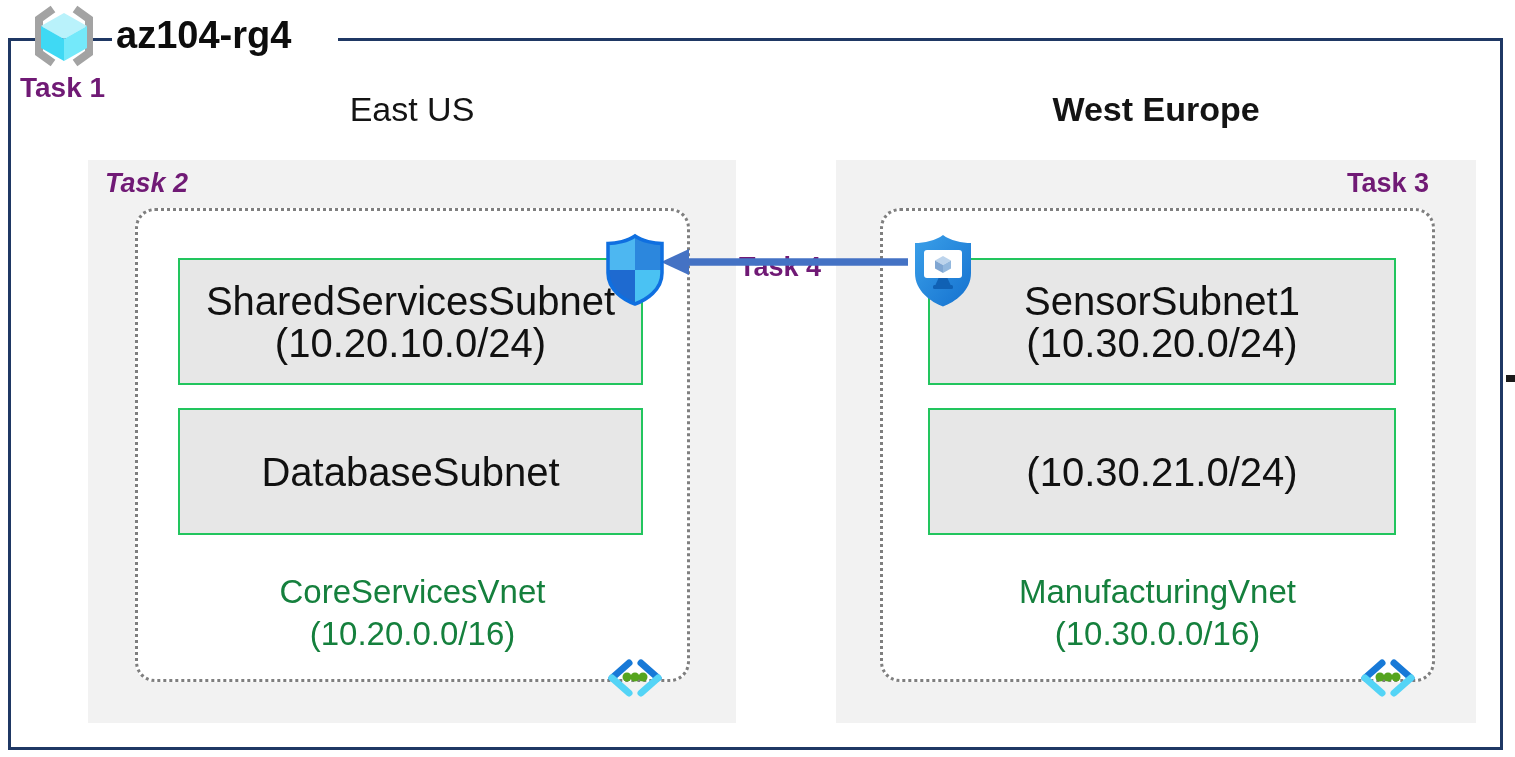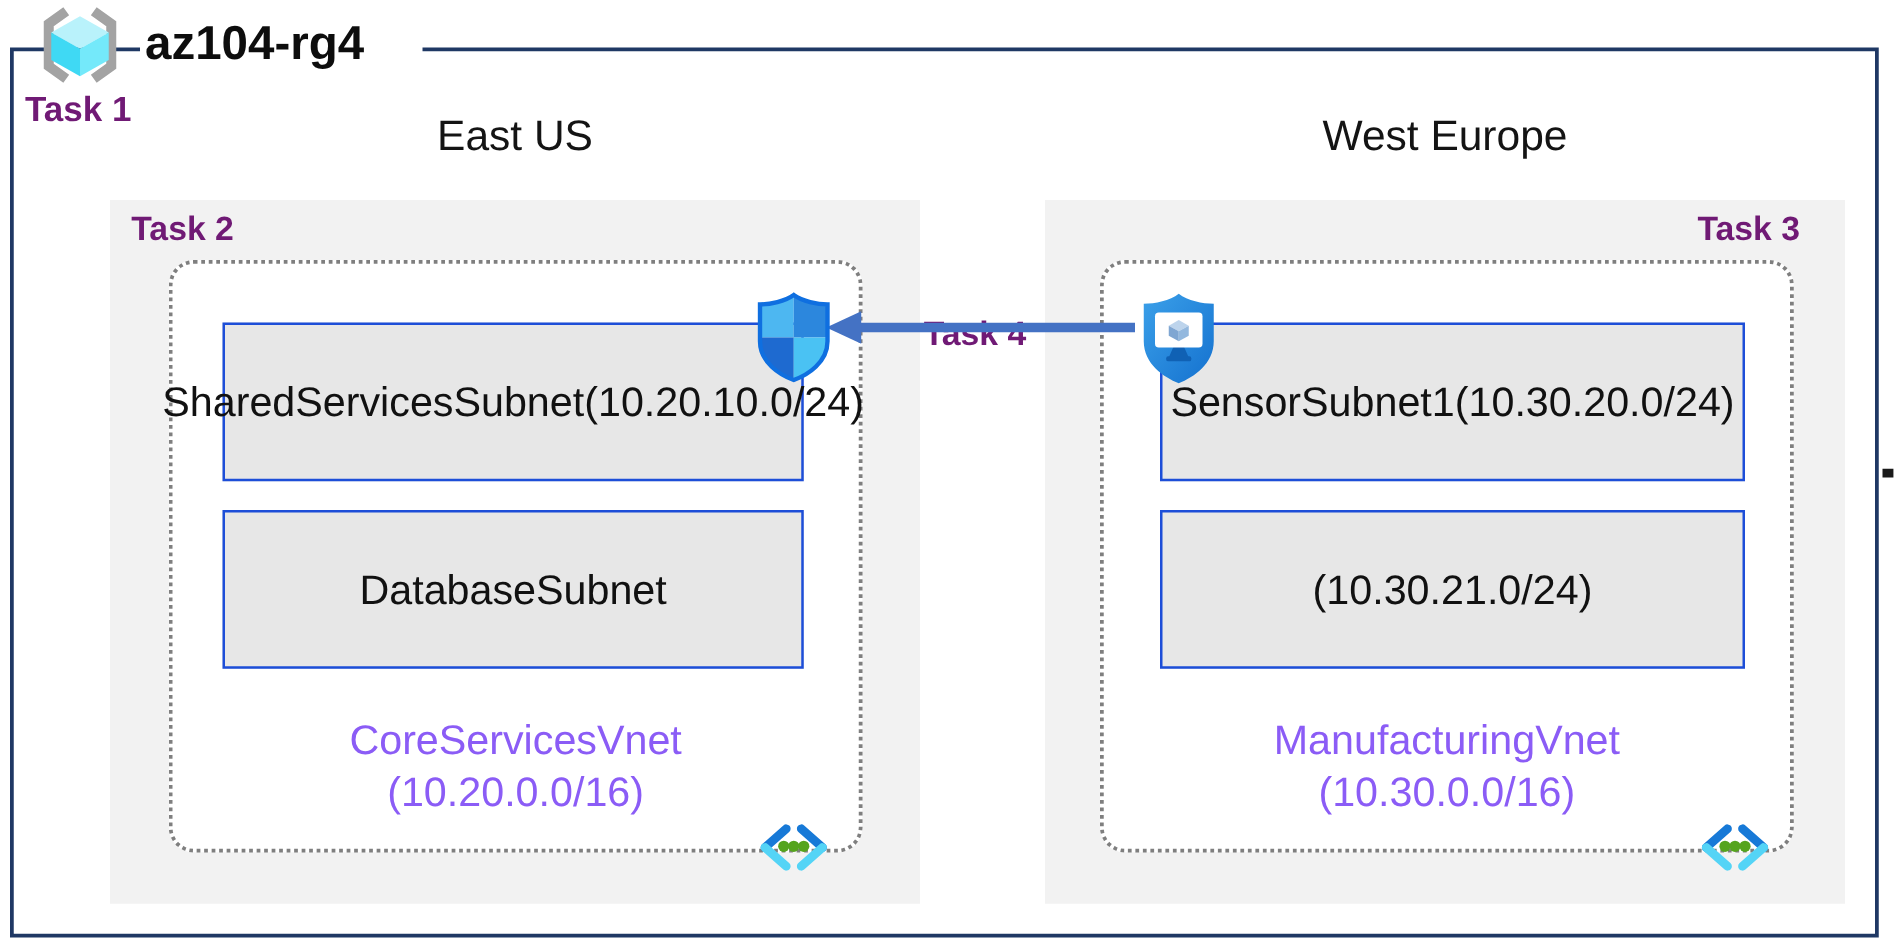--- a/index.html
+++ b/index.html
@@ -14,45 +14,45 @@
   .title-mask{position:absolute;left:112px;top:32px;width:226px;height:16px;background:#ffffff;}
   .rg-icon{position:absolute;left:26px;top:4px;width:76px;height:64px;}
   .rg-title{
     position:absolute;left:116px;top:14px;font-size:38px;font-weight:700;color:#0d0d0d;
     letter-spacing:0px;white-space:nowrap;
   }
   .task-label{font-size:28px;font-weight:700;color:#701a75;white-space:nowrap;}
   .task1{position:absolute;left:20px;top:72px;}
   .region-label{position:absolute;top:90px;font-size:34px;font-weight:400;color:#141414;text-align:center;}
   .region-label.east{left:88px;width:648px;}
-  .region-label.west{left:836px;width:640px;}
+  .region-label.west{left:836px;width:640px;font-weight:bold;}
   .panel{position:absolute;top:160px;height:563px;background:#f2f2f2;}
   .panel.east-panel{left:88px;width:648px;}
   .panel.west-panel{left:836px;width:640px;}
   .panel-task{position:absolute;top:8px;font-size:27px;}
-  .panel-task.left{left:17px;}
-  .panel-task.right{right:36px;text-align:right;}
+  .panel-task.left{left:17px;font-style:italic;}
+  .panel-task.right{right:47px;text-align:right;}
   .vnet-box{
     position:absolute;top:48px;width:555px;height:474px;background:#ffffff;
     border:3px dotted #7f7f7f;border-radius:20px;box-sizing:border-box;
   }
   .east-panel .vnet-box{left:47px;}
   .west-panel .vnet-box{left:44px;}
   .subnet-box{
-    position:absolute;background:#e7e7e7;border:2px solid #1d4ed8;box-sizing:border-box;
-    display:flex;flex-direction:row;align-items:center;justify-content:center;
-    font-size:33px;line-height:42px;text-align:center;color:#111111;
+    position:absolute;background:#e7e7e7;border:2px solid #22c55e;box-sizing:border-box;
+    display:flex;flex-direction:column;align-items:center;justify-content:center;
+    font-size:40px;line-height:42px;text-align:center;color:#111111;
   }
   .east-panel .subnet-box{left:40px;width:465px;}
   .west-panel .subnet-box{left:45px;width:468px;align-items:center;}
   .subnet-1{top:47px;height:127px;}
   .subnet-2{top:197px;height:127px;}
   .vnet-label{
     position:absolute;left:0;top:360px;width:100%;text-align:center;
-    font-size:33px;line-height:42px;color:#8b5cf6;
+    font-size:33px;line-height:42px;color:#15803d;
   }
   .vnet-icon{position:absolute;top:447px;width:60px;height:40px;z-index:5;}
   .east-panel .vnet-icon{left:467px;}
   .west-panel .vnet-icon{left:475px;}
   .nsg-icon{position:absolute;left:465px;top:22px;width:64px;height:74px;z-index:6;}
   .bastion-icon{position:absolute;left:28px;top:22px;width:64px;height:76px;z-index:6;}
   .peer-arrow{position:absolute;left:655px;top:240px;width:260px;height:44px;z-index:4;}
   .task4{position:absolute;left:700px;top:208px;width:160px;text-align:center;font-size:27px;margin-top:44px;}
   .edge-tick{position:absolute;left:1506px;top:375px;width:9px;height:7px;background:#1a1a1a;}
 </style>

